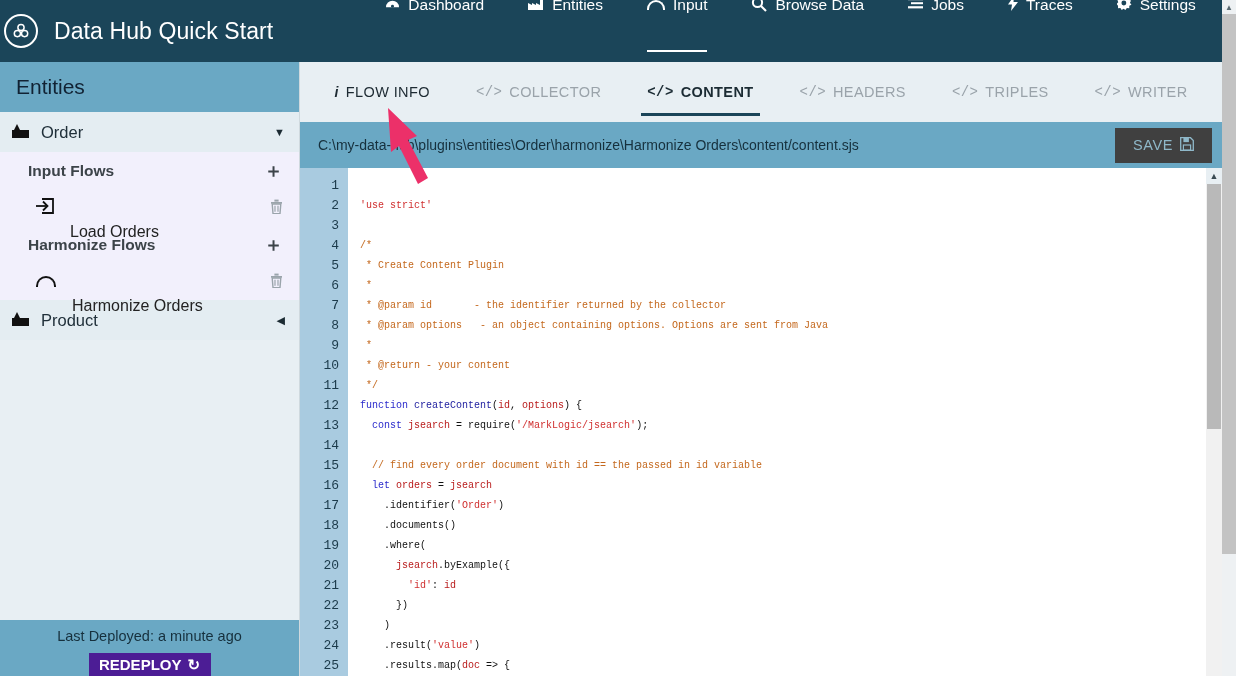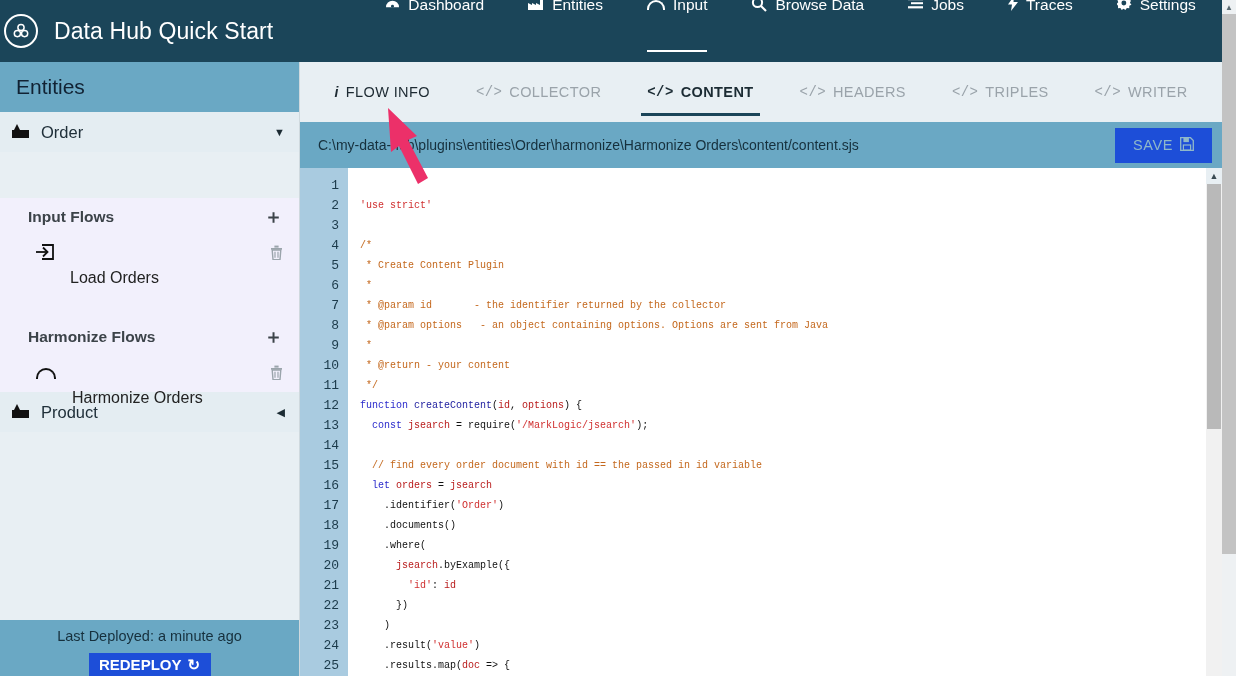--- a/index.html
+++ b/index.html
@@ -72,21 +72,21 @@
     content:""; position:absolute; left:0; bottom:0; width:17px; height:8px; background:#111;
   }
   .factory::after{
     content:""; position:absolute; left:1px; top:0; width:0; height:0;
     border-left: 4px solid transparent; border-right: 4px solid transparent;
     border-bottom: 8px solid #111;
   }
   .flowgroup { background: #f2f0fc; }
   .grp-row {
     height: 37px; display: flex; align-items: center;
-    padding: 0 16px 0 28px; font-size: 15.5px; font-weight: bold; color: #3c4349; margin-top: 46px;
+    padding: 0 16px 0 28px; font-size: 15.5px; font-weight: bold; color: #3c4349;
   }
   .grp-row .grp-label { flex: 1; }
   .plus { font-size: 19px; color: #3c4349; cursor: pointer; line-height: 1; }
   .flow-row {
     height: 37px; display: flex; align-items: center;
     padding: 0 16px 0 36px; font-size: 16px; color: #222; cursor: pointer;
   }
   .flow-row .flow-label { flex: 1; margin-left: 16px; margin-top: 48px; }
   .trash { color: #9aa4ab; font-size: 15px; cursor: pointer; }
   .arcicon-dark {
@@ -97,21 +97,21 @@
   .sidebar-footer {
     position: absolute; left: 0; bottom: 0;
     width: 299px; height: 56px;
     background: #6aa8c4;
     display: flex; flex-direction: column; align-items: center;
     padding-top: 8px;
   }
   .deploy-text { font-size: 14.5px; color: #16303d; }
   .redeploy-btn {
     margin-top: 9px; width: 122px; height: 30px;
-    background: #1d4ed8; color: #ffffff;
+    background: #4c1d95; color: #ffffff;
     font-size: 15px; font-weight: bold;
     display: flex; align-items: center; justify-content: center; gap: 6px;
     cursor: pointer; border: none;
     font-family: "Liberation Sans", sans-serif;
   }
 
   
   .main {
     position: absolute; top: 62px; left: 300px;
     width: 922px; height: 614px;
@@ -139,21 +139,21 @@
   .pathbar {
     height: 46px; background: #6aa8c4;
     display: flex; align-items: center;
     padding-left: 18px; padding-right: 10px;
   }
   .pathtext {
     flex: 1; font-size: 14px; color: #16303d;
     white-space: nowrap; overflow: hidden;
   }
   .savebtn {
-    background: #1d4ed8; color: #8fb8c9;
+    background: #404040; color: #8fb8c9;
     font-size: 14.5px; letter-spacing: .6px;
     padding: 9px 18px; display: flex; align-items: center; gap: 7px;
     cursor: default; border: none;
     font-family: "Liberation Sans", sans-serif;
   }
 
   .editor {
     position: relative;
     height: 508px; background: #ffffff;
     display: flex; overflow: hidden;

